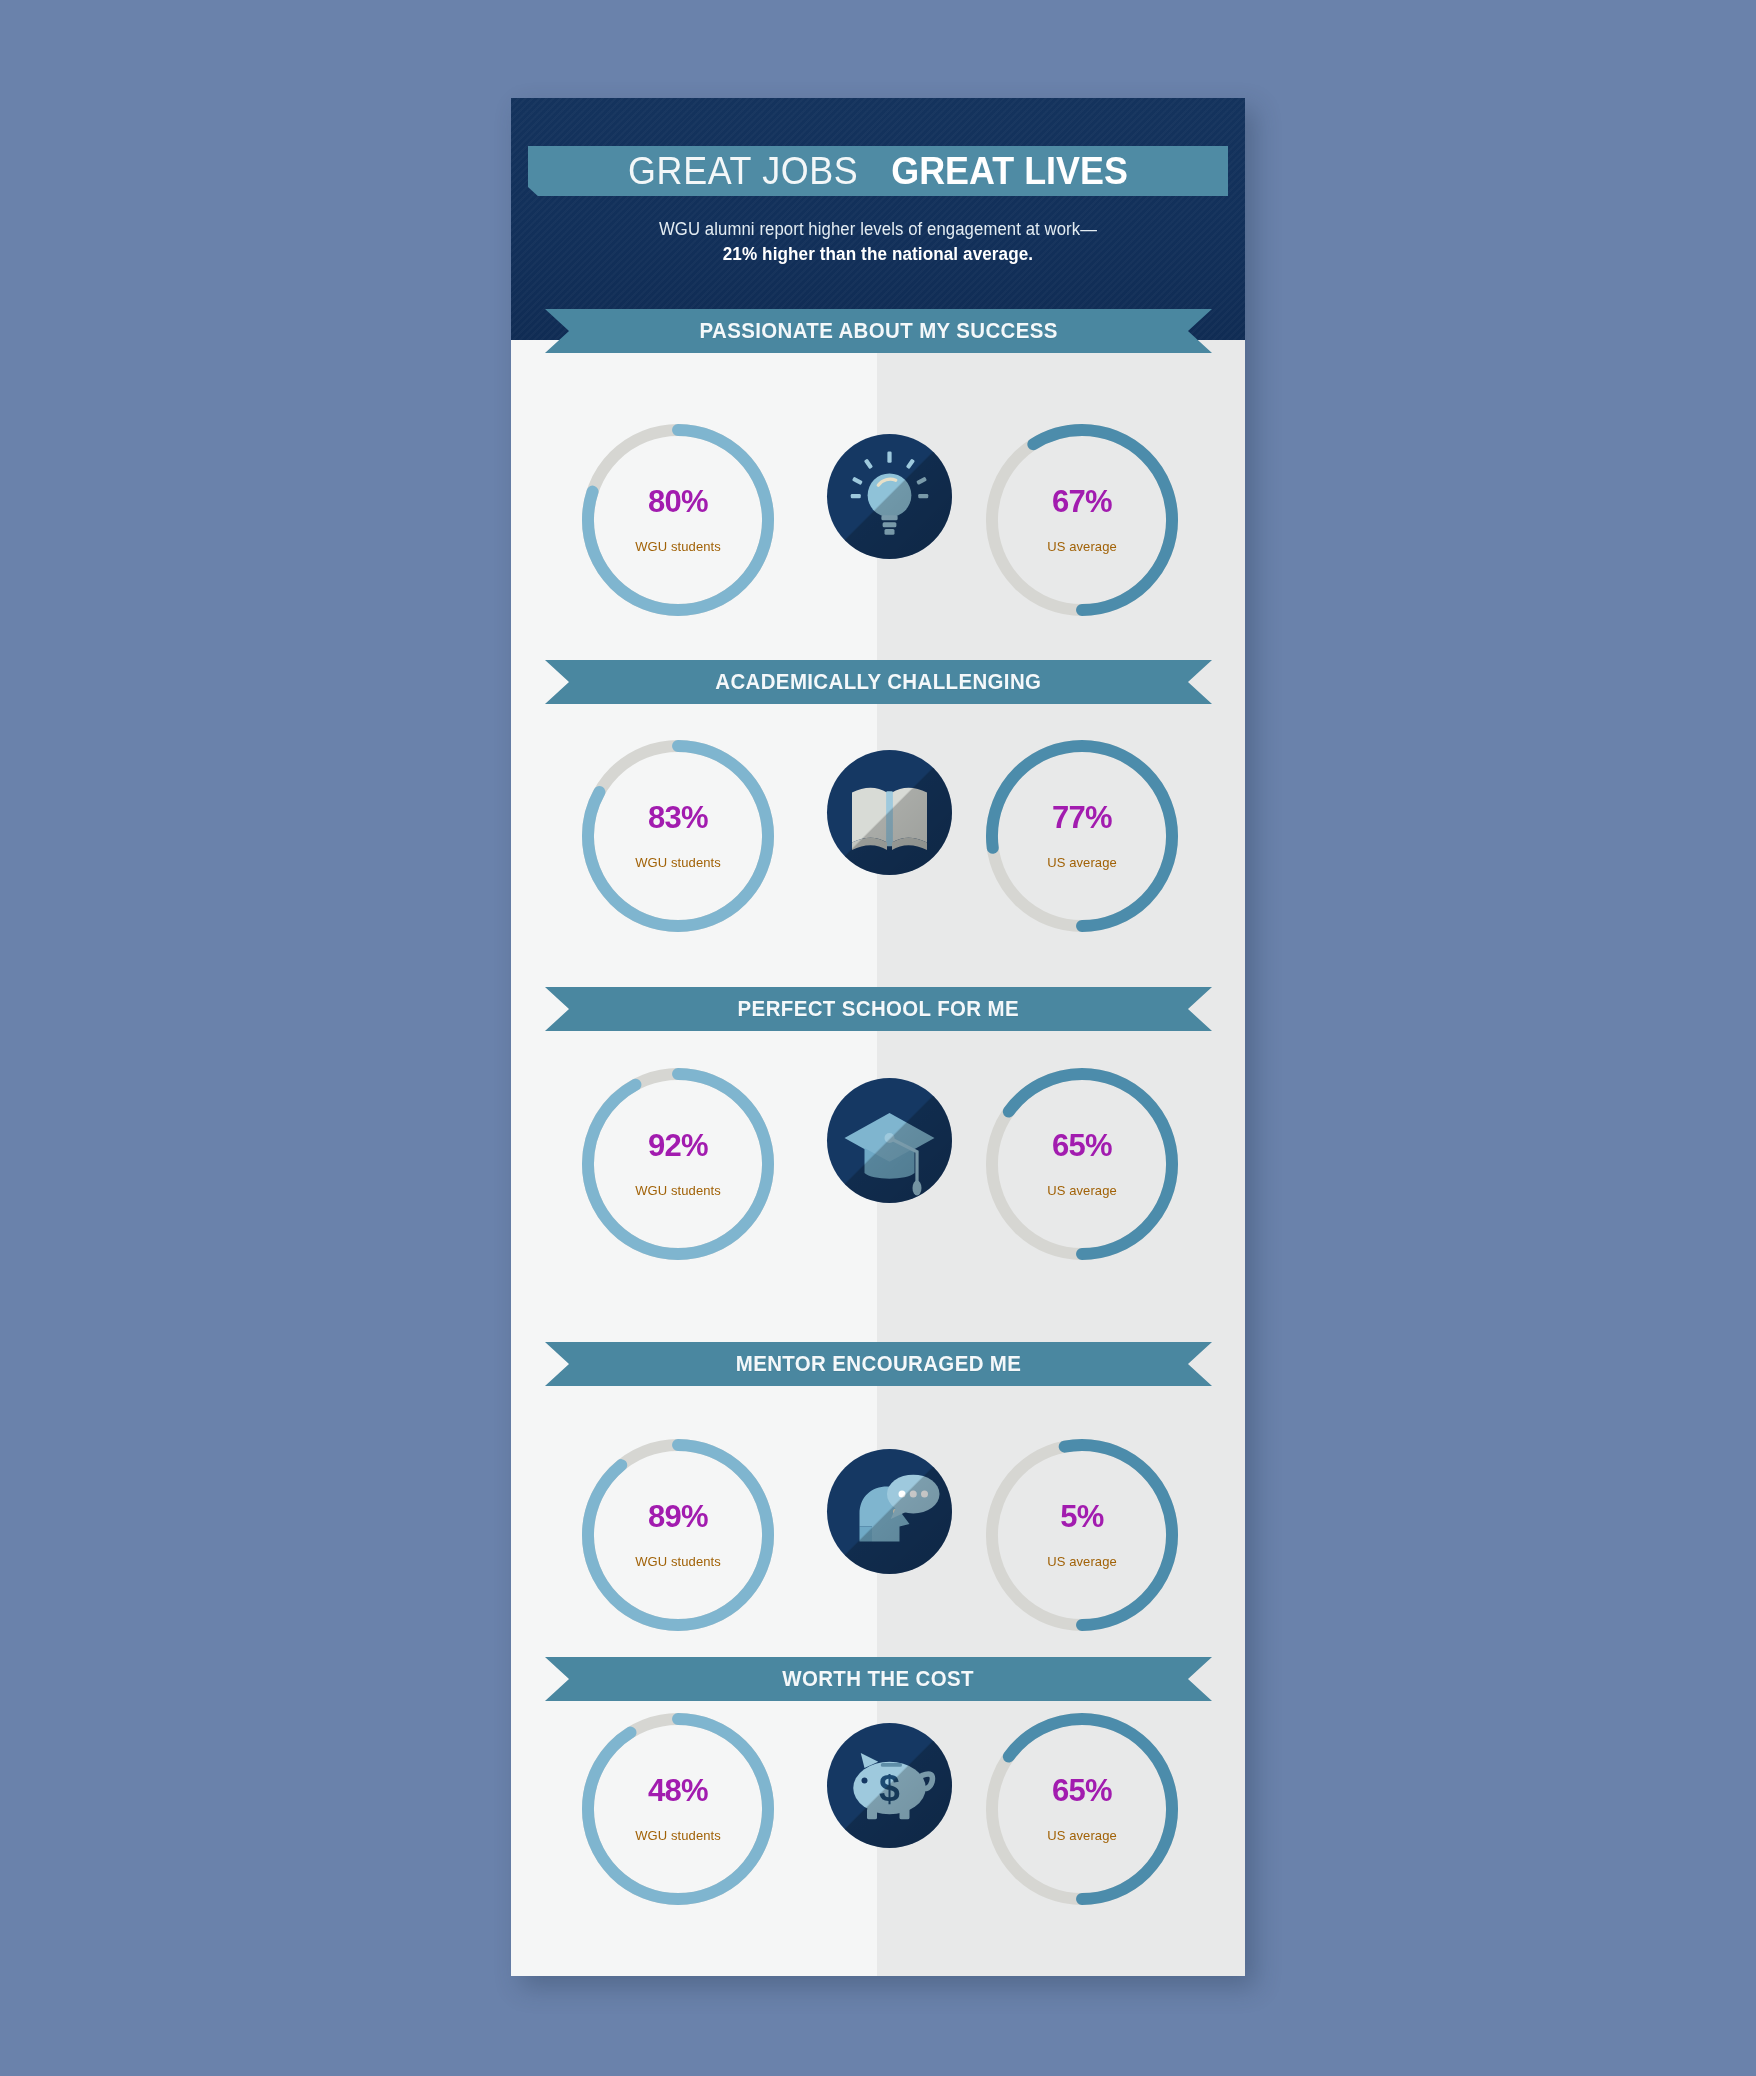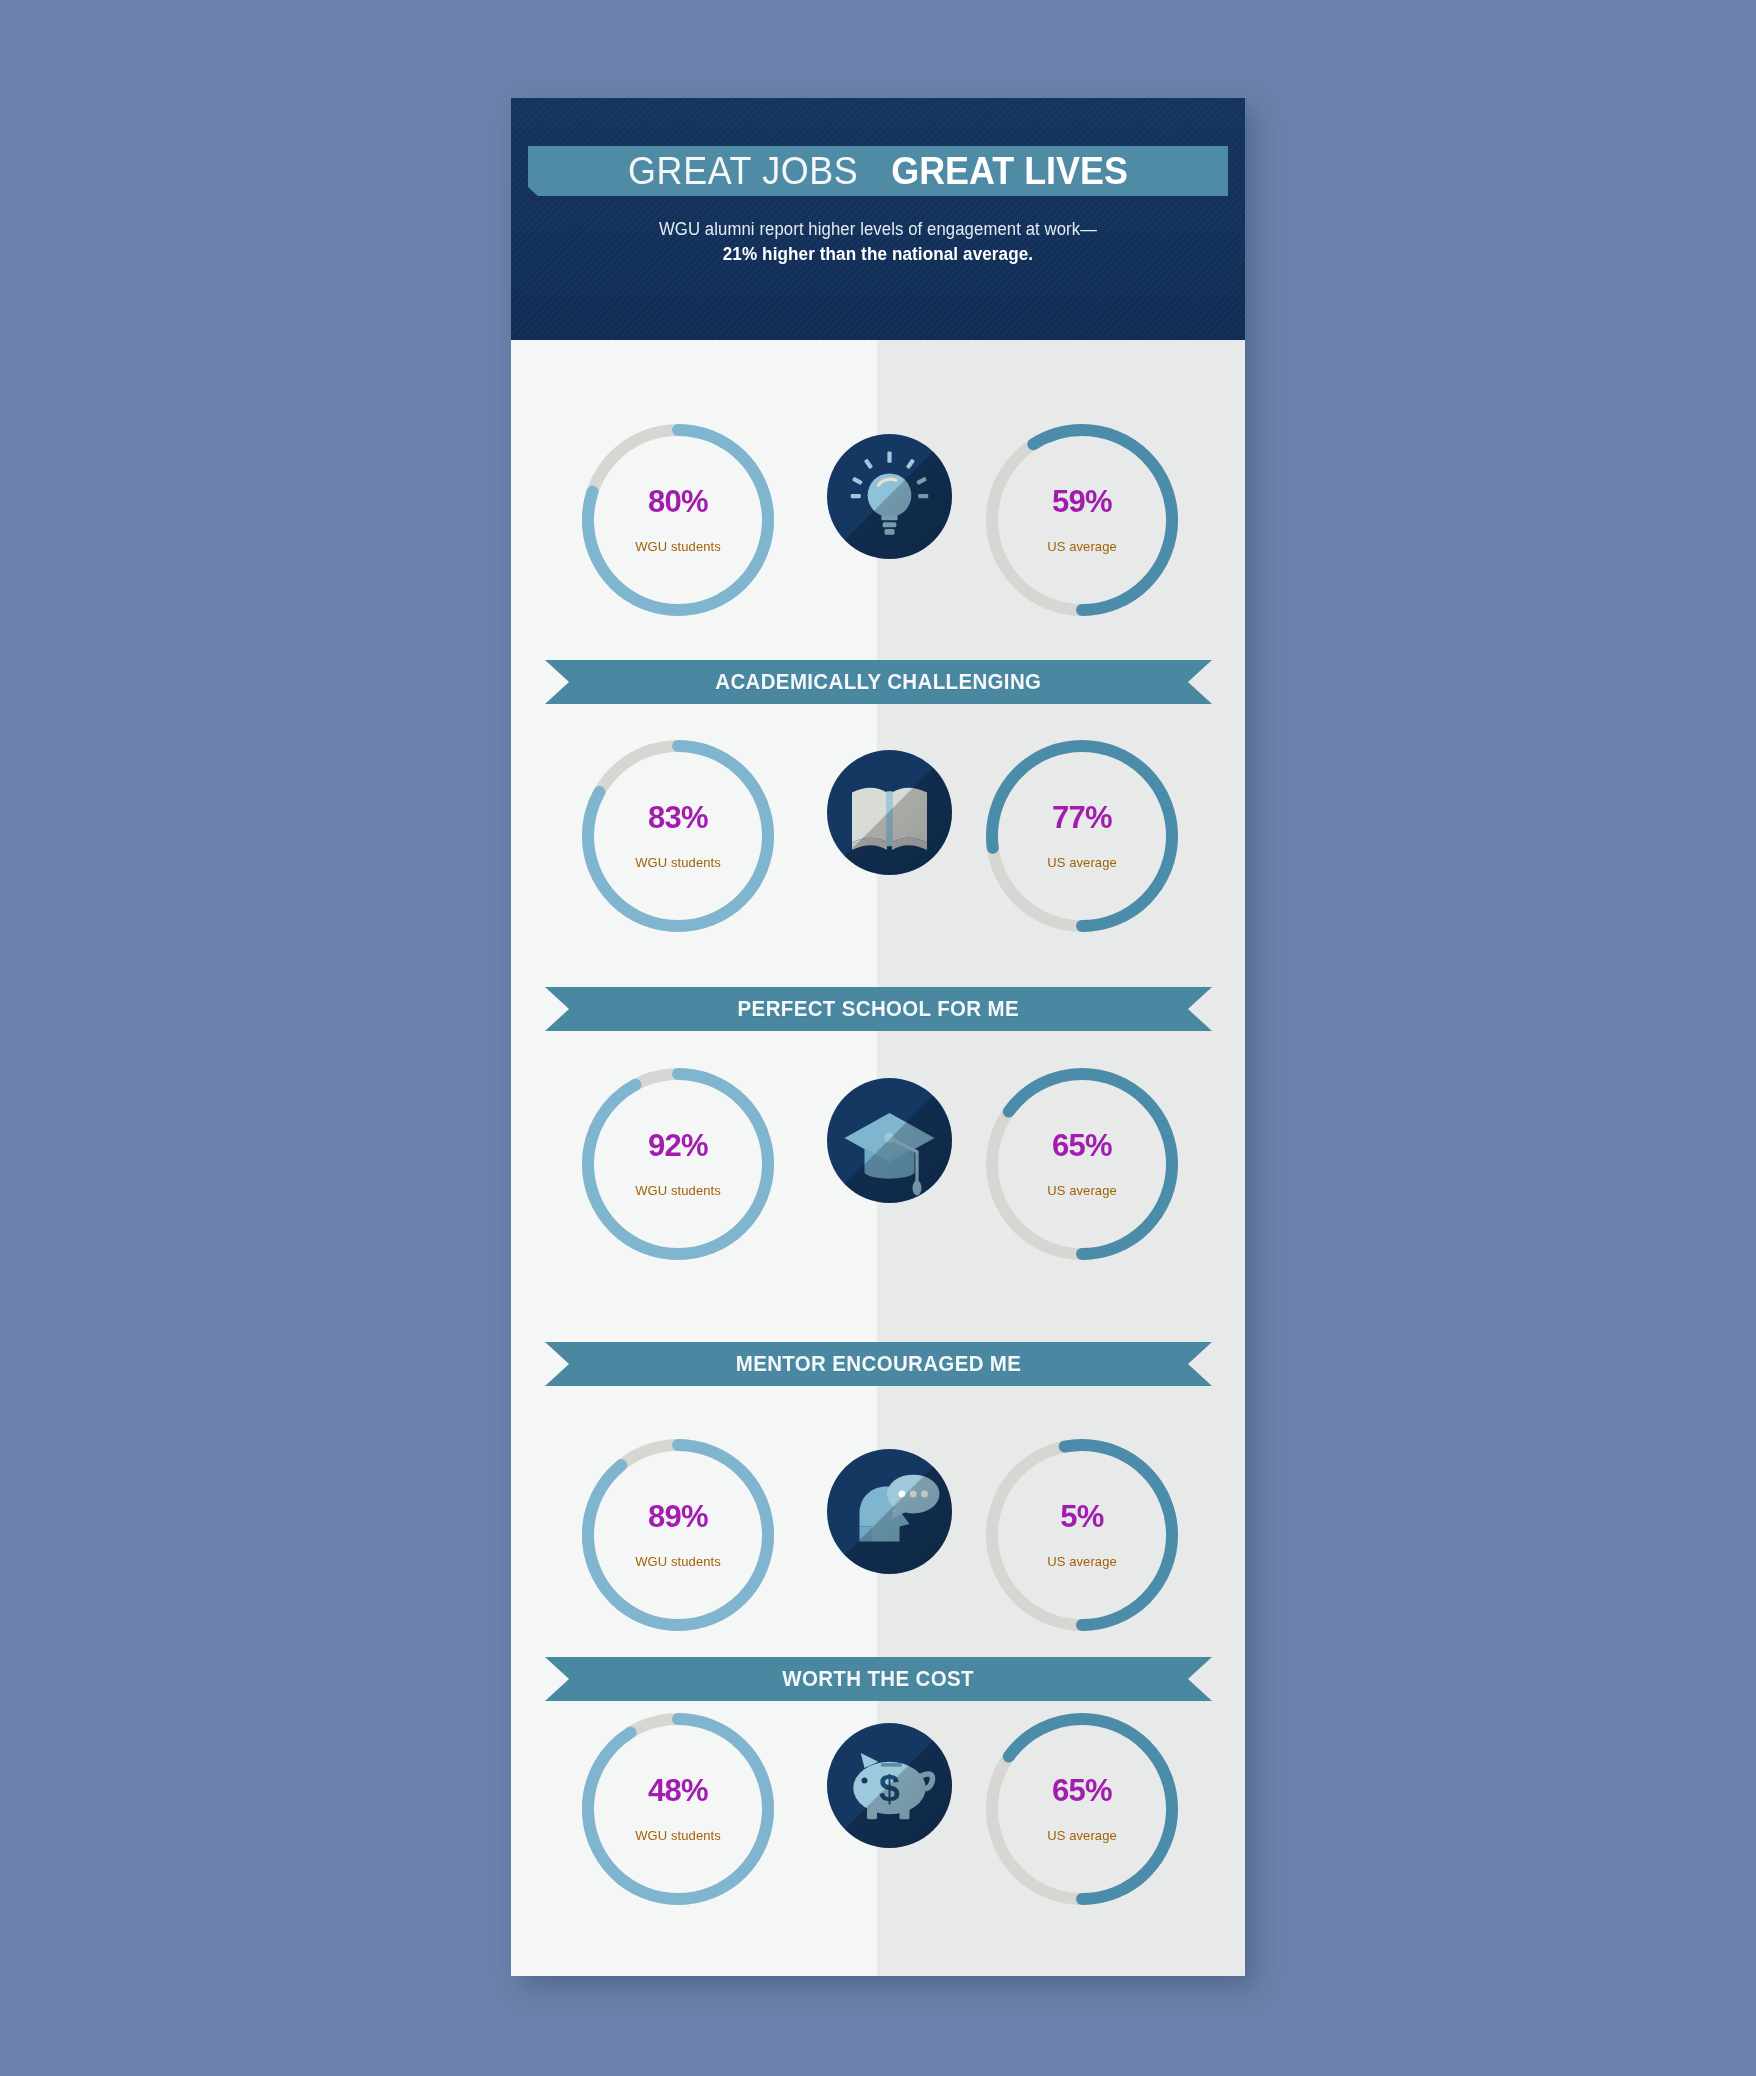--- a/index.html
+++ b/index.html
@@ -198,20 +198,23 @@
 
   <div id="header">
     <div id="title-ribbon">
       <span class="t-light">GREAT JOBS</span>
       <span class="t-bold">GREAT LIVES</span>
     </div>
     <div id="subtitle-1">WGU alumni report higher levels of engagement at work—</div>
     <div id="subtitle-2">21% higher than the national average.</div>
   </div>
 
+  <div class="ribbon" style="left:34px; top:211px; width:667px;">
+    <span class="r-label">PASSIONATE ABOUT MY SUCCESS</span>
+  </div>
   <div class="stat-row" style="top:320px;">
     <div class="donut left">
       <svg viewBox="0 0 290 290">
         <circle cx="145" cy="145" r="128" fill="none" stroke="#d6d6d2" stroke-width="17"></circle>
         <circle class="arc-w" cx="145" cy="145" r="128" fill="none" stroke="#7fb5cf" stroke-width="17" stroke-linecap="round" transform="rotate(-90 145 145)" stroke-dasharray="643.3981754551896 160.8495438637974"></circle>
       </svg>
       <div class="val">80%</div>
       <div class="cap">WGU students</div>
     </div>
 
@@ -233,21 +236,21 @@
         <rect x="46" y="76" width="8" height="4.5" rx="1.2" fill="#9ec9dd"></rect>
       </svg>
       <div class="shade"></div>
     </div>
 
     <div class="donut right">
       <svg viewBox="0 0 290 290">
         <circle cx="145" cy="145" r="128" fill="none" stroke="#d6d6d2" stroke-width="17"></circle>
         <circle class="arc-u" cx="145" cy="145" r="128" fill="none" stroke="#4c8cab" stroke-width="17" stroke-linecap="round" transform="rotate(-90 145 145) scale(-1,1) translate(-290 0)" stroke-dasharray="474.50615439820234 329.7415649207847"></circle>
       </svg>
-      <div class="val">59%</div>
+      <div class="val">67%</div>
       <div class="cap">US average</div>
     </div>
   </div>
 
   <div class="ribbon" style="left:34px; top:562px; width:667px;">
     <span class="r-label">ACADEMICALLY CHALLENGING</span>
   </div>
   <div class="stat-row" style="top:636px;">
     <div class="donut left">
       <svg viewBox="0 0 290 290">

